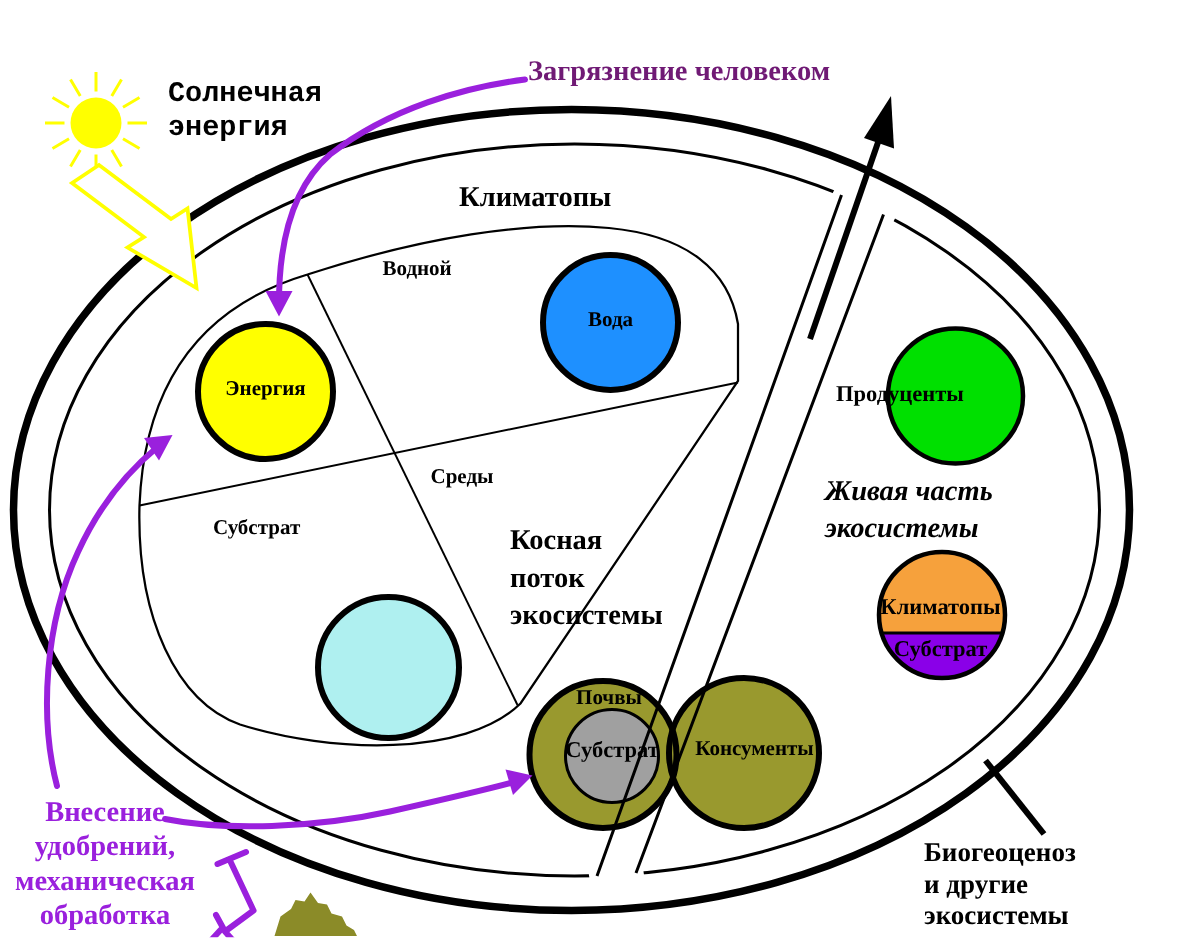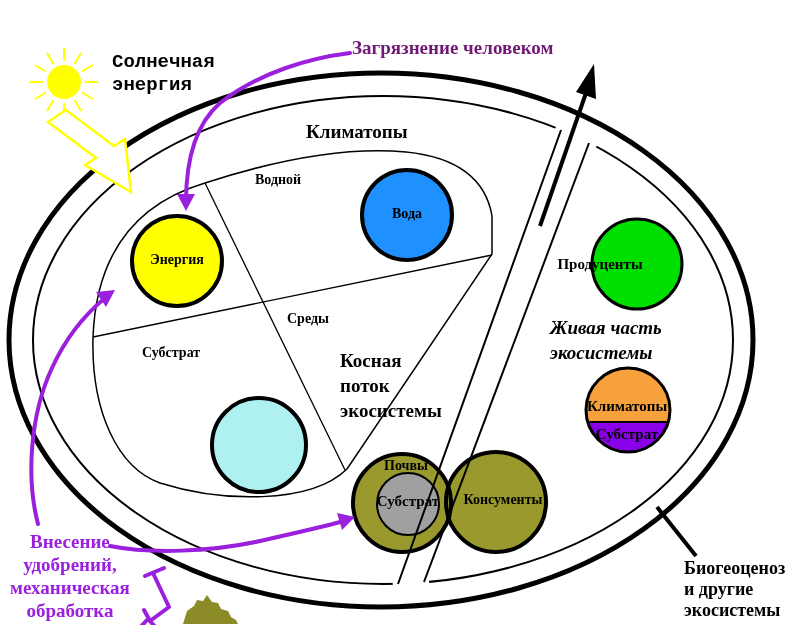--- a/index.html
+++ b/index.html
@@ -91,17 +91,17 @@
 экосистемы</div>
 <div class="lbl tiny c" style="left:627px;top:406px;">Климатопы</div>
 <div class="lbl tiny c" style="left:627px;top:434px;">Субстрат</div>
 <div class="lbl small c" style="left:406px;top:466px;">Почвы</div>
 <div class="lbl tiny c" style="left:408px;top:501px;">Субстрат</div>
 <div class="lbl small c" style="left:503px;top:500px;">Консументы</div>
 <div class="lbl" style="left: 10px; top: 530px; color: rgb(154, 32, 221); text-align: center;">Внесение
 удобрений,
 механическая
 обработка</div>
-<div class="lbl lh21" style="left:684px;top:558px;">Биогеоценоз
+<div class="lbl lh21" style="left:616px;top:558px;">Биогеоценоз
 и другие
 экосистемы</div>
 
 </div>
 
 </body></html>

